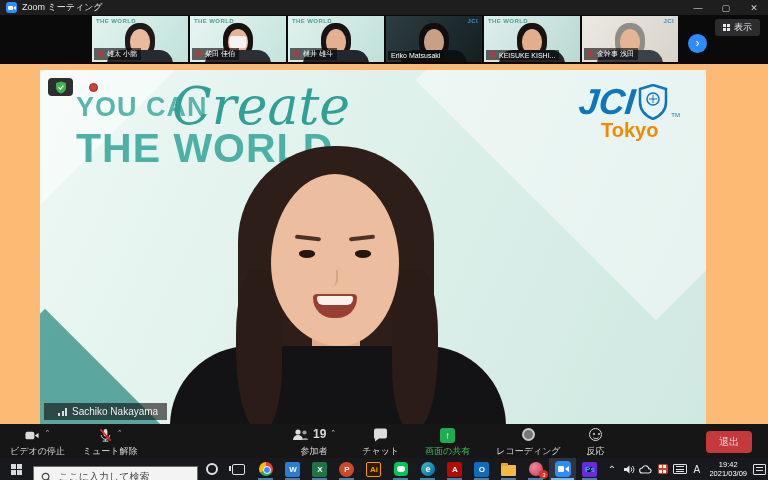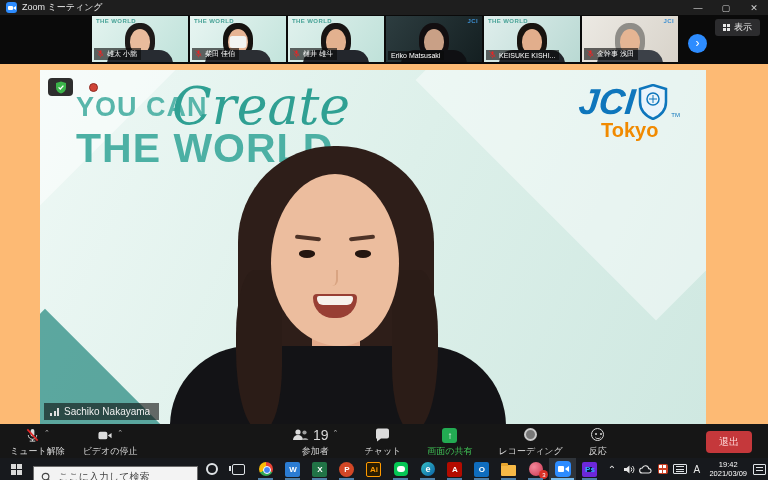--- a/index.html
+++ b/index.html
@@ -70,39 +70,39 @@
   .brow.l { left:24px; transform:rotate(6deg); } .brow.r { right:24px; transform:rotate(-6deg); }
   .eye { position:absolute; width:16px; height:8px; background:#241610; border-radius:50% 50% 60% 60%; top:76px; }
   .eye.l { left:28px; } .eye.r { right:28px; }
   .nose { position:absolute; left:60px; top:96px; width:7px; height:16px; border-right:2px solid #d9a482; border-radius:0 0 6px 0; }
   .mouth { position:absolute; left:42px; top:120px; width:44px; height:24px; background:#983f34; border-radius:8px 8px 40px 40px; overflow:hidden; }
   .teeth { position:absolute; left:4px; top:2px; width:36px; height:9px; background:#f7f2ec; border-radius:2px 2px 6px 6px; }
   .lockL { position:absolute; left:196px; top:200px; width:46px; height:160px; background:#2b1c17; border-radius:40% 20% 40% 50%; }
   .lockR { position:absolute; left:352px; top:200px; width:46px; height:160px; background:#2b1c17; border-radius:20% 40% 50% 40%; }
   .body { position:absolute; left:130px; top:276px; width:336px; height:80px; background:#131316; border-radius:95px 95px 0 0; }
   .speaker-label { position:absolute; left:4px; bottom:4px; background:rgba(12,12,12,.6); color:#efefef; font-size:10px;
-                   padding:3px 9px 3px 6px; display:flex; align-items:center; gap:5px; z-index:6; }
+                   padding:3px 9px 3px 14px; display:flex; align-items:center; gap:5px; z-index:6; }
   .bars { display:flex; align-items:flex-end; gap:1.5px; }
   .bars i { width:2px; background:#dedede; } .bars i:nth-child(1){height:3px;} .bars i:nth-child(2){height:5px;} .bars i:nth-child(3){height:8px;}
 
   
   .ztoolbar { position:absolute; left:0; top:424px; width:768px; height:34px; background:#161616; }
   .tool { display:flex; flex-direction:column; align-items:center; gap:2px; color:#d8d8d8; font-size:9px; white-space:nowrap; }
   .tool .irow { display:flex; align-items:flex-start; gap:4px; height:15px; }
   .left-group { position:absolute; left:10px; top:4px; display:flex; gap:18px; }
   .center-group { position:absolute; left:292px; top:4px; display:flex; gap:26px; }
   .caret { font-size:7px; color:#bbb; margin-top:1px; }
   .share-box { width:15px; height:15px; background:#23ab53; border-radius:3px; color:#fff; font-size:10px; font-weight:bold;
                display:flex; align-items:center; justify-content:center; }
   .share-label { color:#3fbf55; }
   .rec-ring { width:13px; height:13px; border:2px solid #c9c9c9; border-radius:50%; background:#777; }
   .smiley { width:13px; height:13px; border:1.5px solid #d8d8d8; border-radius:50%; position:relative; }
   .smiley::before { content:''; position:absolute; left:2.5px; top:3.5px; width:2px; height:2px; background:#d8d8d8; border-radius:50%; box-shadow:5px 0 0 #d8d8d8; }
   .smiley::after { content:''; position:absolute; left:3px; top:6px; width:6px; height:3px; border-bottom:1.5px solid #d8d8d8; border-radius:0 0 6px 6px; }
-  .pbadge { font-size:14px; color:#d8d8d8; margin-top:-1px; }
+  .pbadge { font-size:12px; color:#d8d8d8; margin-top:-1px;font-weight:bold; }
   .leave-btn { position:absolute; right:16px; top:7px; background:#c5383b; border:none; border-radius:4px; color:#ffd9d9;
                font-size:10px; padding:4px 13px; font-family:inherit; }
 
   
   .taskbar { position:absolute; left:0; top:458px; width:768px; height:22px; background:#17191d; display:flex; align-items:center; }
   .start { width:40px; height:22px; display:flex; align-items:center; justify-content:center; }
   .win-logo { display:grid; grid-template-columns:5px 5px; grid-gap:1px; transform:rotate(0deg); }
   .win-logo i { width:5px; height:5px; background:#d9d9d9; }
   .searchbox { width:196px; height:22px; background:#f3f3f3; border:1px solid #6b6b6b; display:flex; align-items:center; gap:6px; padding-left:7px;margin-top:16px; }
   .searchbox span { color:#454545; font-size:10px; }
@@ -323,40 +323,40 @@
           <i></i>
         </span>
       <span>Sachiko Nakayama</span>
     </div>
   </div>
 
   <div class="ztoolbar">
     <div class="left-group">
       <div class="tool">
         <div class="irow">
+          <svg width="16" height="15" viewBox="0 0 16 16">
+              <rect x="1" y="4" width="9.5" height="8" rx="2" fill="#dcdcdc"></rect>
+              <path d="M11 8 l4-2.8 v5.6 Z" fill="#dcdcdc"></path>
+            </svg>
+          <span class="caret">⌃</span>
+        </div>
+        <span>ビデオの停止</span>
+      </div>
+      <div class="tool">
+        <div class="irow">
           <svg width="15" height="15" viewBox="0 0 16 16">
               <rect x="6" y="1" width="4" height="8" rx="2" fill="#dcdcdc"></rect>
               <path d="M3.5 7.5a4.5 4.5 0 0 0 9 0" stroke="#dcdcdc" fill="none"></path>
               <line x1="8" y1="12" x2="8" y2="14" stroke="#dcdcdc"></line>
               <line x1="5" y1="14" x2="11" y2="14" stroke="#dcdcdc"></line>
               <line x1="2.5" y1="1.5" x2="13.5" y2="13.5" stroke="#e02828" stroke-width="1.8"></line>
             </svg>
           <span class="caret">⌃</span>
         </div>
         <span>ミュート解除</span>
-      </div>
-      <div class="tool">
-        <div class="irow">
-          <svg width="16" height="15" viewBox="0 0 16 16">
-              <rect x="1" y="4" width="9.5" height="8" rx="2" fill="#dcdcdc"></rect>
-              <path d="M11 8 l4-2.8 v5.6 Z" fill="#dcdcdc"></path>
-            </svg>
-          <span class="caret">⌃</span>
-        </div>
-        <span>ビデオの停止</span>
       </div>
     </div>
 
     <div class="center-group">
       <div class="tool">
         <div class="irow">
           <svg width="17" height="14" viewBox="0 0 17 14">
               <circle cx="6" cy="4" r="2.6" fill="#dcdcdc"></circle>
               <path d="M1 12 a5 5 0 0 1 10 0 Z" fill="#dcdcdc"></path>
               <circle cx="12.5" cy="4.5" r="2.1" fill="#9f9f9f"></circle>

